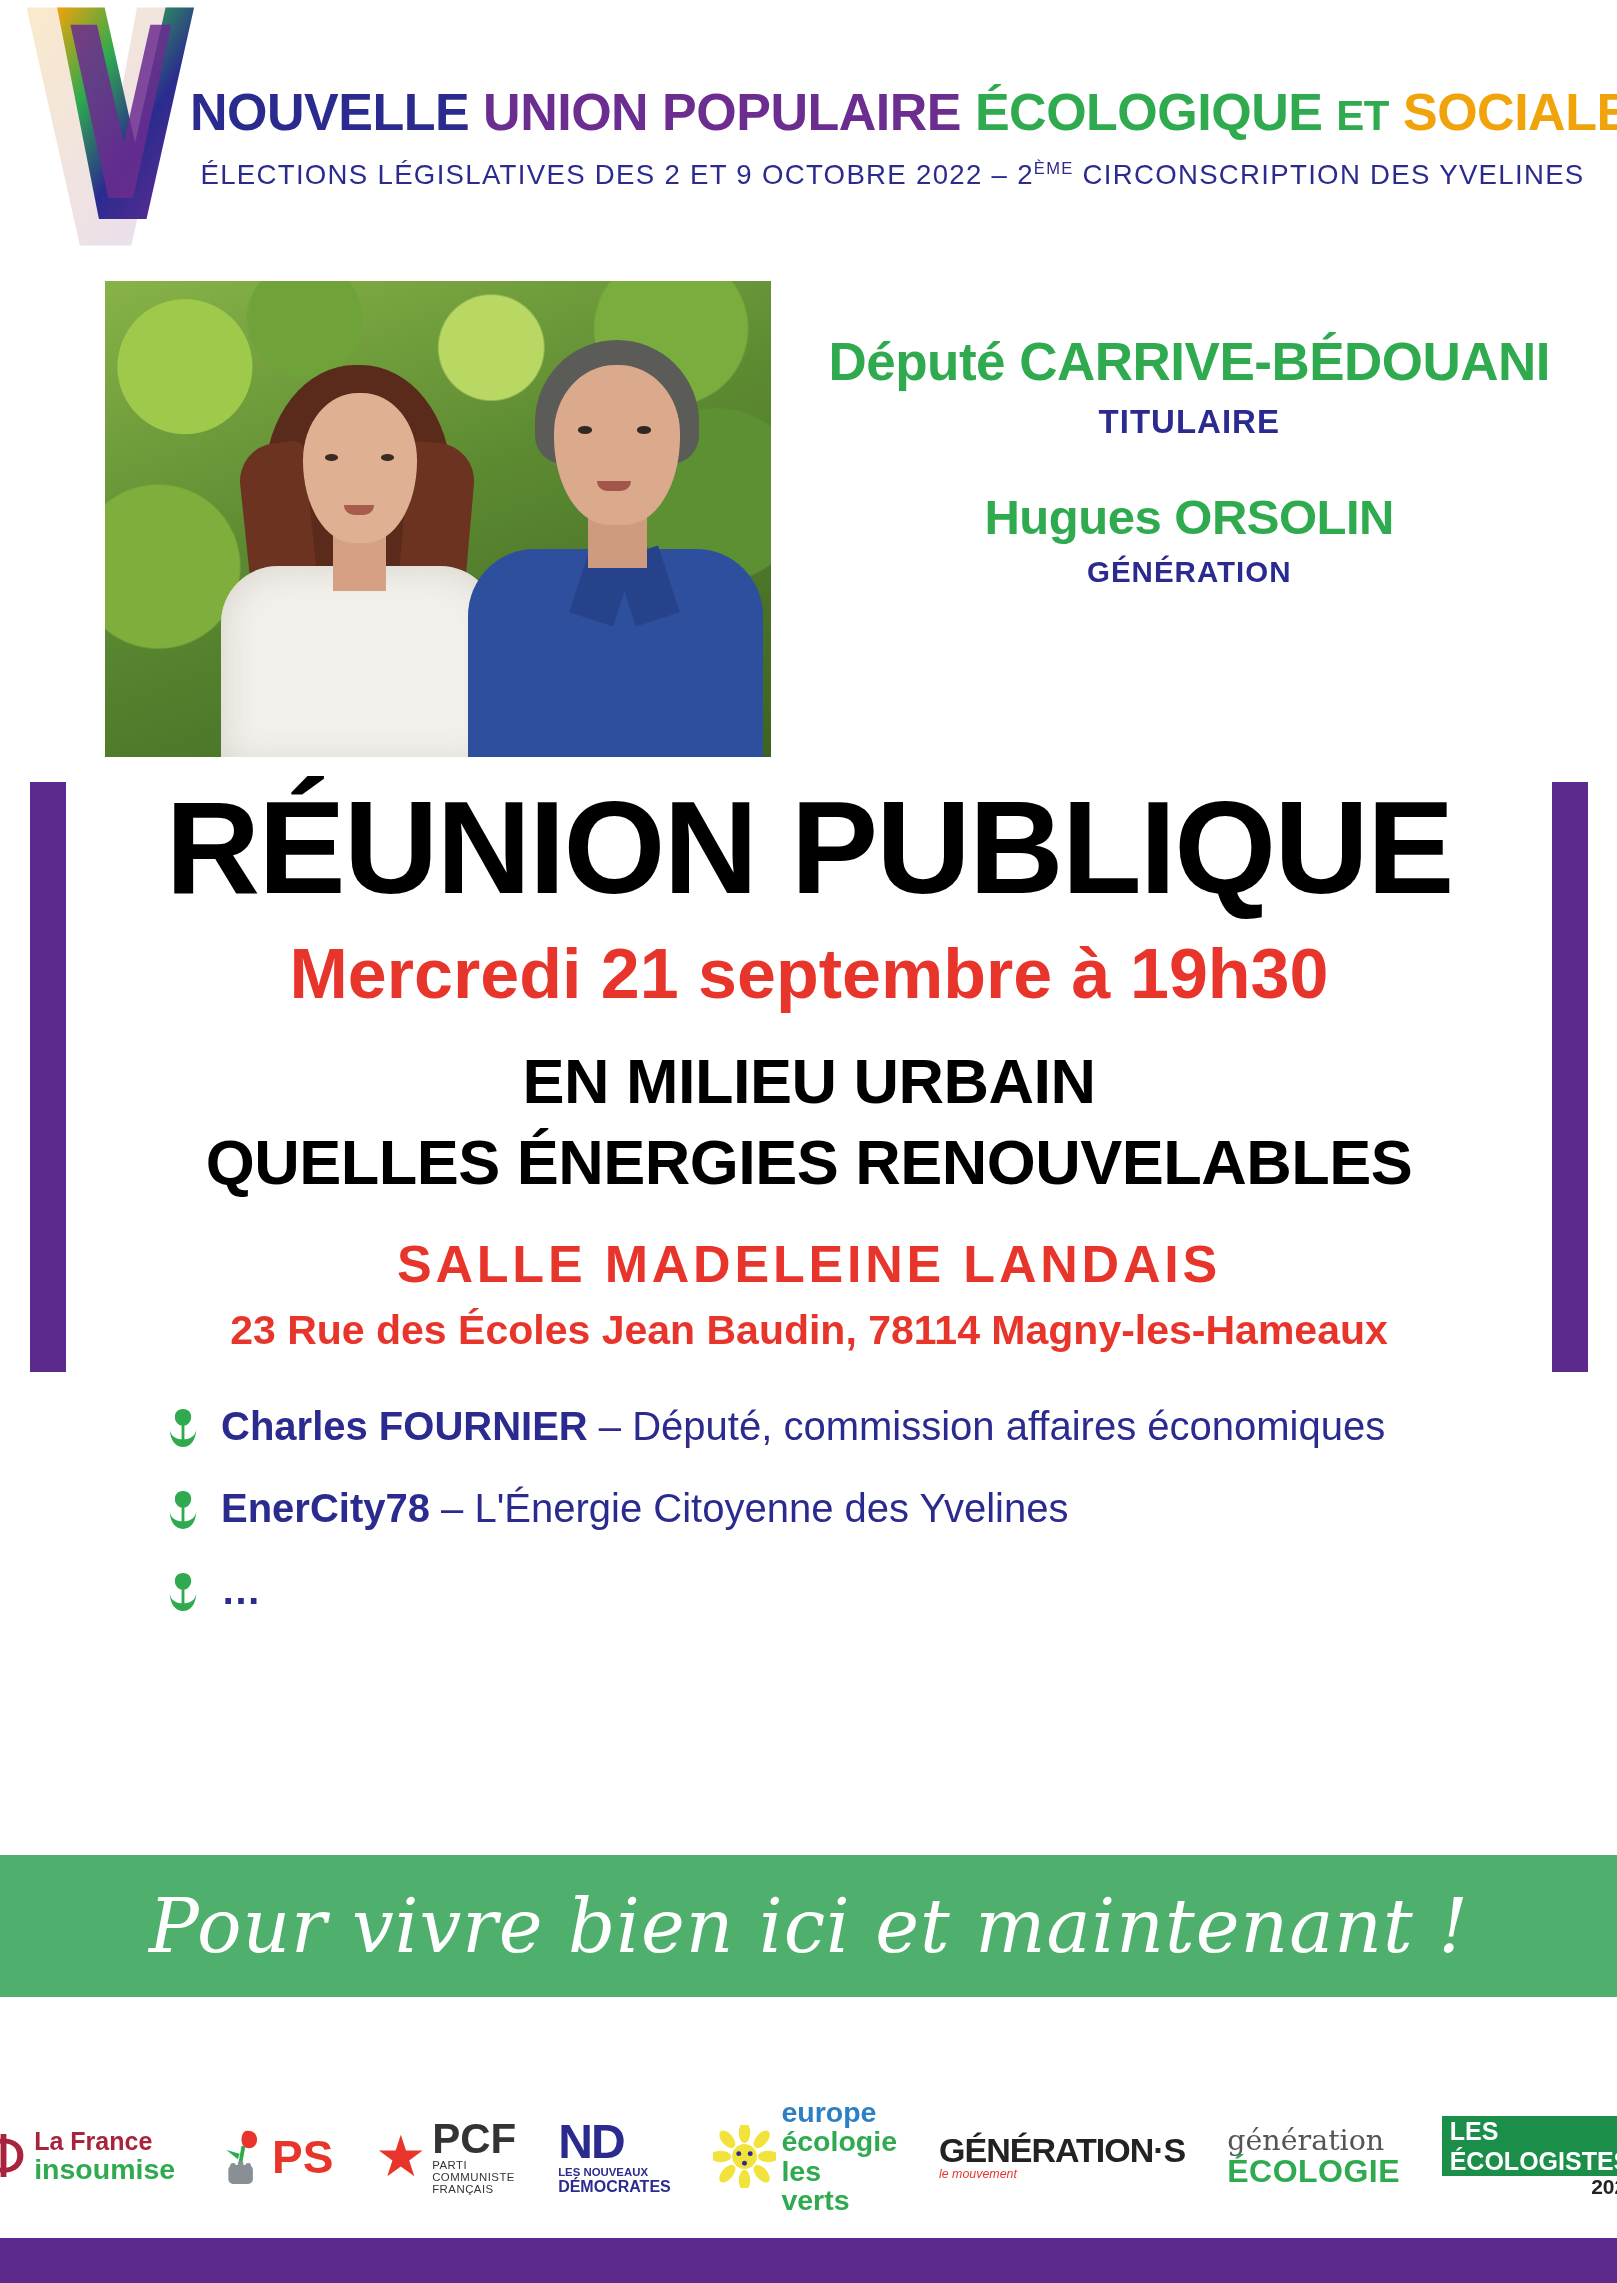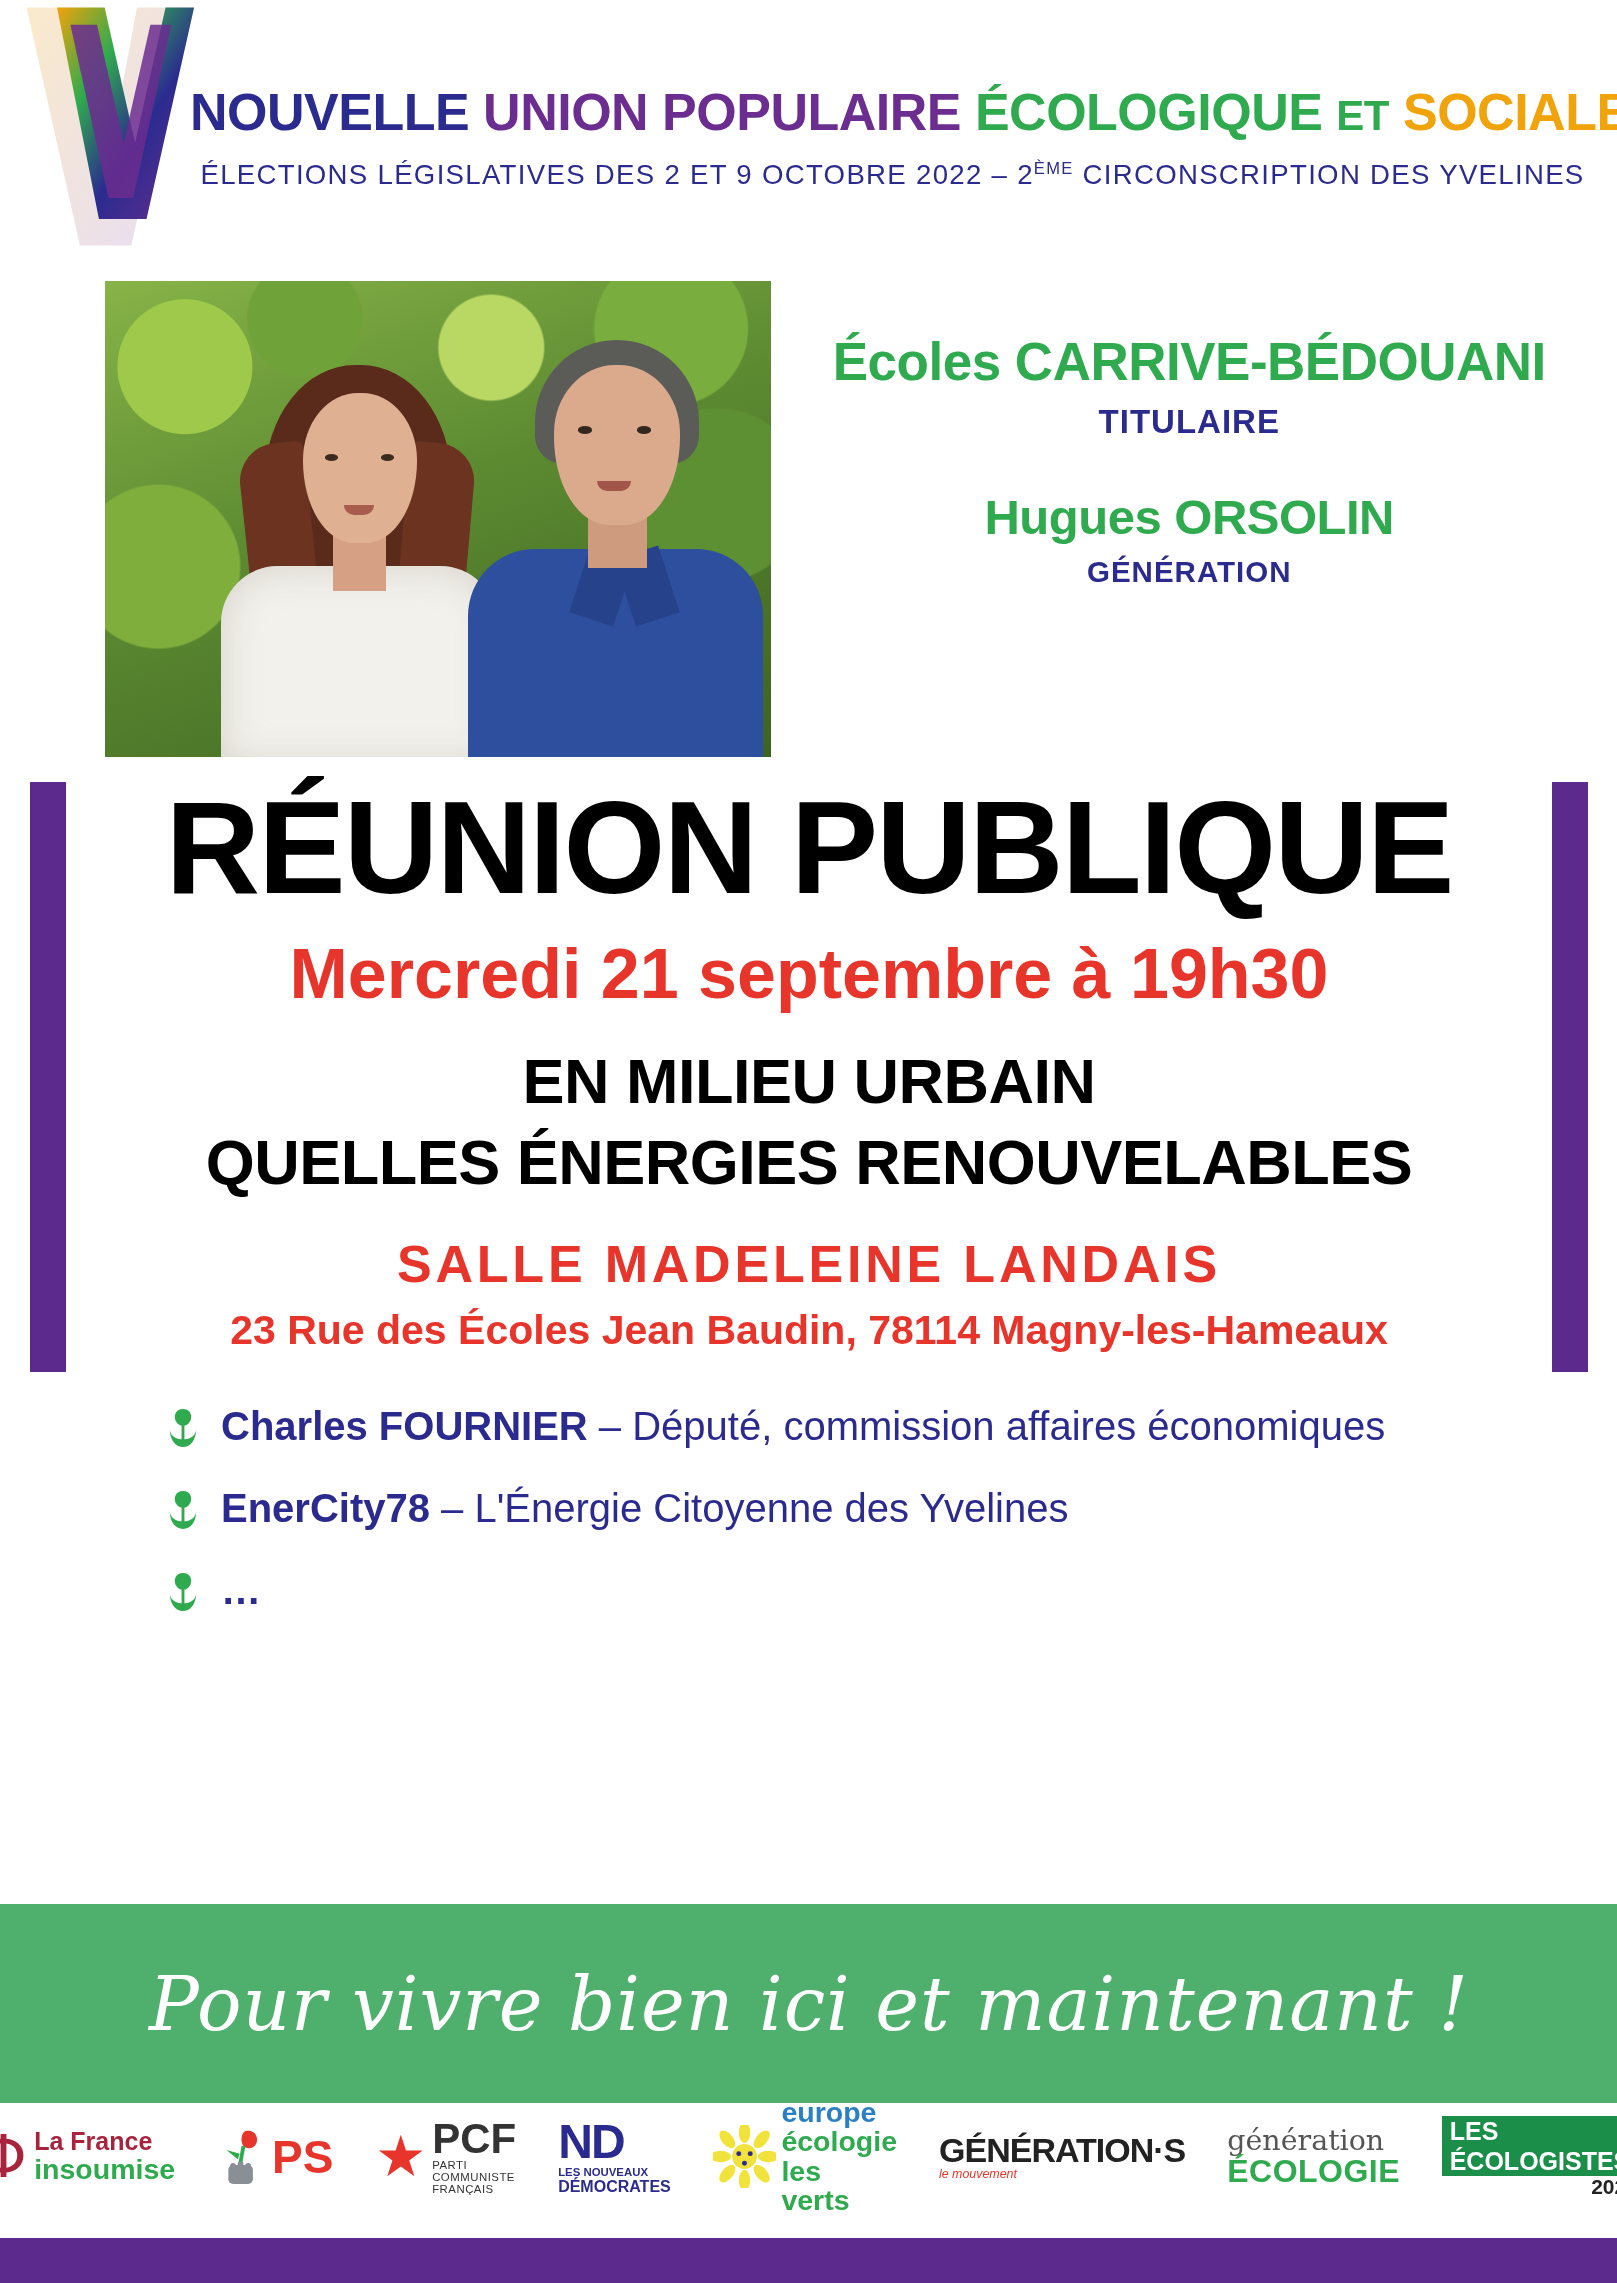--- a/index.html
+++ b/index.html
@@ -256,22 +256,22 @@
   .sp-text {
     font-size: 40px;
     color: #2b2b8f;
   }
   .sp-text b { font-weight: bold; }
 
   
   .slogan-band {
     position: absolute;
     left: 0; right: 0;
-    top: 1904px;
-    height: 199px;
+    top: 1855px;
+    height: 142px;
     background: #4faf6d;
     display: flex;
     align-items: center;
     justify-content: center;
   }
   .slogan {
     font-family: "DejaVu Serif", serif;
     font-style: italic;
     font-size: 74px;
     color: #ffffff;
@@ -399,21 +399,21 @@
       <div class="p-m-collar-r"></div>
       <div class="p-m-neck"></div>
       <div class="p-m-hair"></div>
       <div class="p-m-face"></div>
       <div class="p-m-eye1"></div>
       <div class="p-m-eye2"></div>
       <div class="p-m-mouth"></div>
     </div>
 
     <div class="names">
-      <div class="name1">Écoles CARRIVE-BÉDOUANI</div>
+      <div class="name1">Député CARRIVE-BÉDOUANI</div>
       <div class="role1">TITULAIRE</div>
       <div class="name2">Hugues ORSOLIN</div>
       <div class="role2">GÉNÉRATION</div>
     </div>
   </div>
 
   <div class="bar-left"></div>
   <div class="bar-right"></div>
 
   <div class="main">

